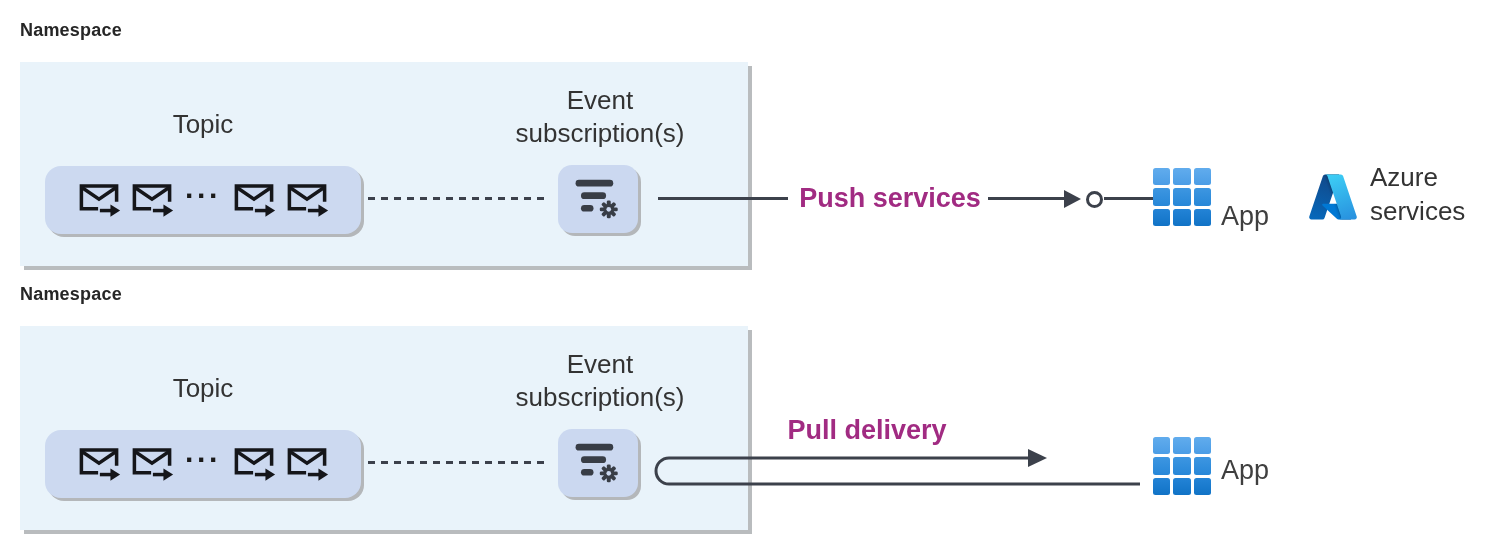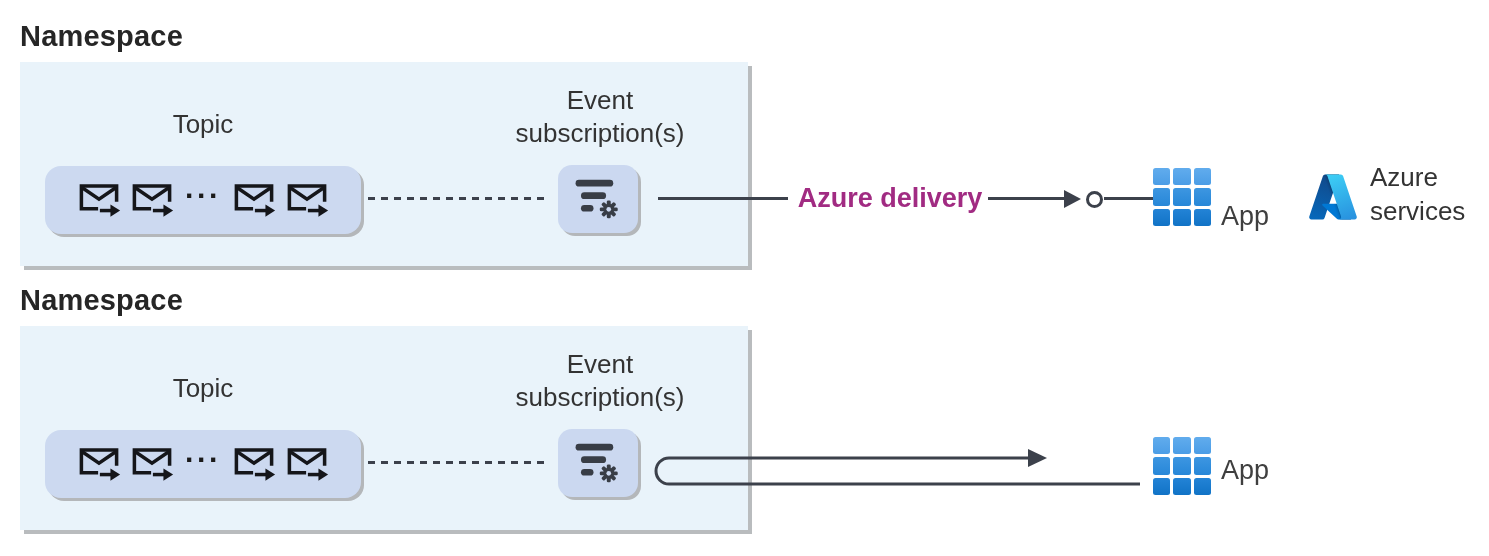--- a/index.html
+++ b/index.html
@@ -1,21 +1,21 @@
 <!DOCTYPE html>
 <html><head>
 <meta charset="utf-8">
 <style>
   html,body{margin:0;padding:0;background:#fff;}
   #canvas{
     position:relative;width:1489px;height:556px;background:#ffffff;
     font-family:"Liberation Sans", sans-serif;color:#2e2e2e;overflow:hidden;
   }
   .abs{position:absolute;}
-  .ns-label{font-size:29px;font-weight:bold;color:#262626;letter-spacing:0.2px;}
+  .ns-label{font-size:18px;font-weight:bold;color:#262626;letter-spacing:0.2px;}
   .ns-box{background:#e9f3fa;box-shadow:4px 4px 0 0 #b9bcbe;width:728px;height:204px;}
   .topic-label,.evt-label{font-size:26px;color:#333;text-align:center;line-height:1.25;}
   .pill{
     width:316px;height:68px;background:#ccd9f0;border-radius:16px;
     box-shadow:3px 3px 0 0 #b4b7ba;display:flex;align-items:center;justify-content:center;gap:9px;
   }
   .env{width:44px;height:40px;display:block;}
   .dots{font-size:30px;font-weight:bold;color:#1a1a1a;letter-spacing:2px;line-height:1;transform:translateY(-4px);margin:0 2px;}
   .dotted{height:3px;background:repeating-linear-gradient(90deg,#3c414b 0 7px,transparent 7px 13px);}
   .evt-icon{
@@ -112,21 +112,21 @@
 
   <div class="abs evt-label" style="left:498px;top:84px;width:204px;">Event subscription(s)</div>
 
   <div class="abs evt-icon" style="left:558px;top:165px;">
     <svg class="icon" width="72" height="61">
         <use href="#sym-evtsub"></use>
       </svg>
   </div>
 
   <div class="abs line" style="left:658px;top:197px;width:130px;"></div>
-  <div class="abs delivery-label" style="left:790px;top:183px;width:200px;">Azure delivery</div>
+  <div class="abs delivery-label" style="left:790px;top:183px;width:200px;">Push services</div>
   <div class="abs line" style="left:988px;top:197px;width:76px;"></div>
   <div class="abs arrowhead" style="left:1064px;top:190px;"></div>
   <div class="abs endpoint" style="left:1086px;top:191px;"></div>
   <div class="abs line" style="left:1104px;top:197px;width:49px;"></div>
 
   <div class="abs app-grid" style="left:1153px;top:168px;">
     <div class="r1"></div>
       <div class="r1"></div>
       <div class="r1"></div>
     <div class="r2"></div>
@@ -167,20 +167,21 @@
   <div class="abs dotted" style="left:368px;top:461px;width:182px;"></div>
 
   <div class="abs evt-label" style="left:498px;top:348px;width:204px;">Event subscription(s)</div>
 
   <div class="abs evt-icon" style="left:558px;top:429px;">
     <svg class="icon" width="72" height="61">
         <use href="#sym-evtsub"></use>
       </svg>
   </div>
 
+  <div class="abs delivery-label" style="left:767px;top:415px;width:200px;">Pull delivery</div>
 
   <svg class="abs icon" style="left:645px;top:444px;" width="510" height="55" viewBox="0 0 510 55">
     <path d="M495 40 H24 A13 13 0 0 1 24 14 H384" fill="none" stroke="#3c414b" stroke-width="3"></path>
     <polygon points="383,5 402,14 383,23" fill="#3c414b"></polygon>
   </svg>
 
   <div class="abs app-grid" style="left:1153px;top:437px;">
     <div class="r1"></div>
       <div class="r1"></div>
       <div class="r1"></div>

